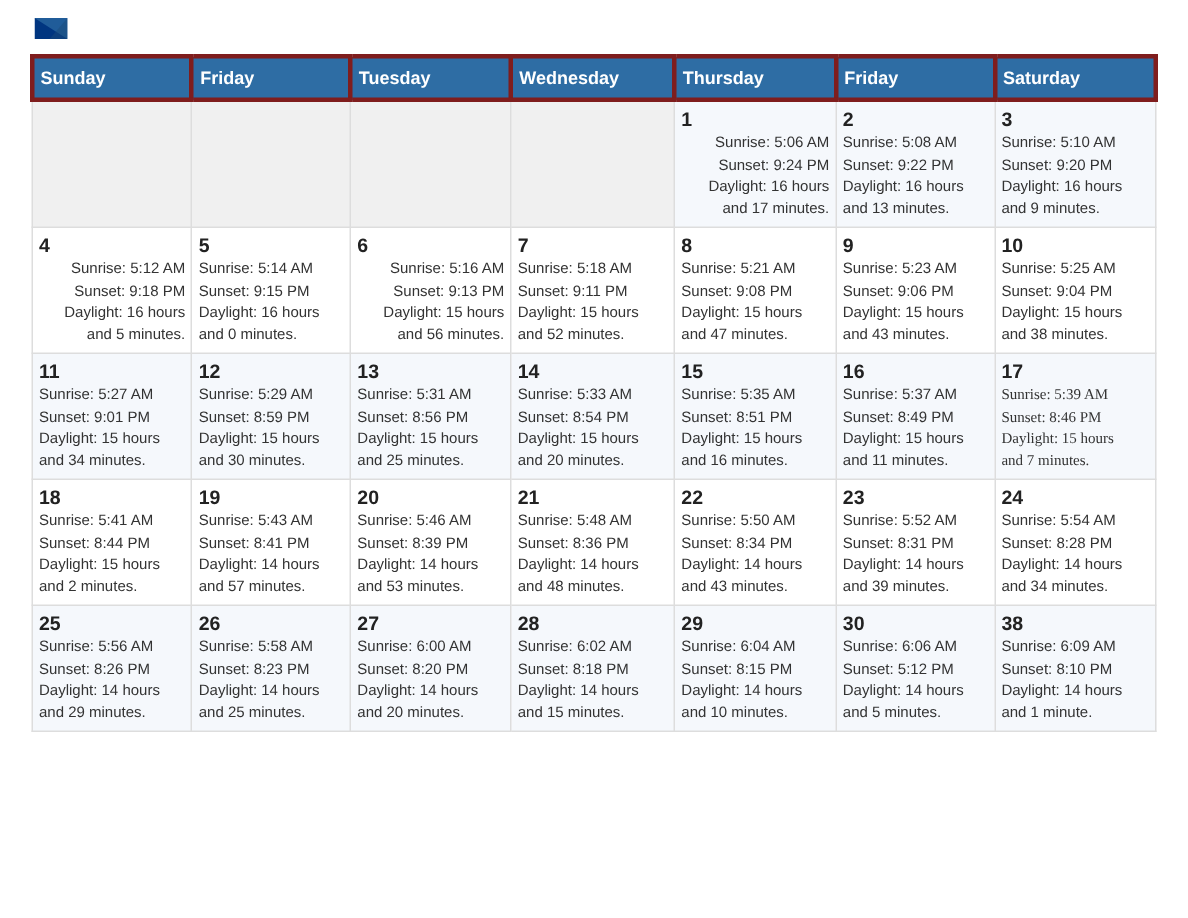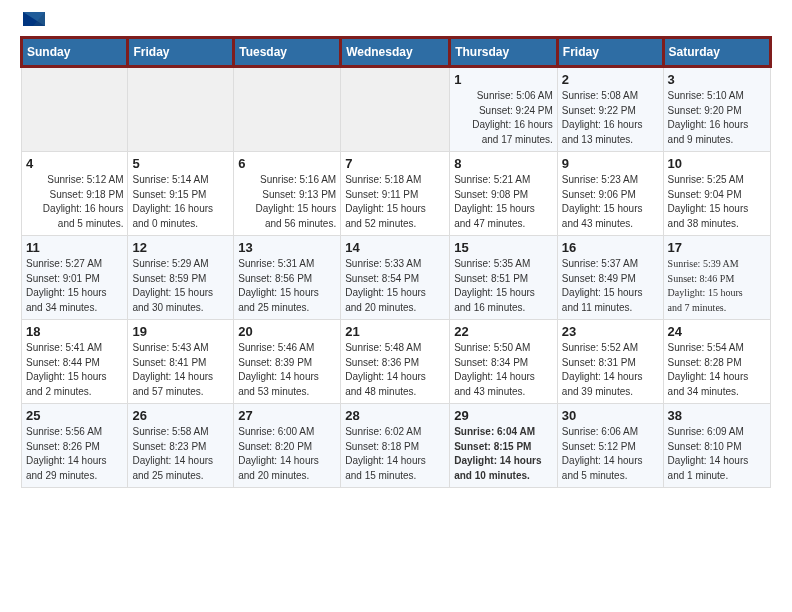--- a/index.html
+++ b/index.html
@@ -324,21 +324,21 @@
         </td>
         <td>
           <span class="day-num">28</span>
           <div class="day-info" style="white-space: pre-line;">Sunrise: 6:02 AM
 Sunset: 8:18 PM
 Daylight: 14 hours
 and 15 minutes.</div>
         </td>
         <td>
           <span class="day-num">29</span>
-          <div class="day-info" style="white-space: pre-line; font-weight: bold;">Sunrise: 6:04 AM
+          <div class="day-info" style="white-space: pre-line;">Sunrise: 6:04 AM
 Sunset: 8:15 PM
 Daylight: 14 hours
 and 10 minutes.</div>
         </td>
         <td>
           <span class="day-num">30</span>
           <div class="day-info" style="white-space: pre-line;">Sunrise: 6:06 AM
 Sunset: 5:12 PM
 Daylight: 14 hours
 and 5 minutes.</div>

